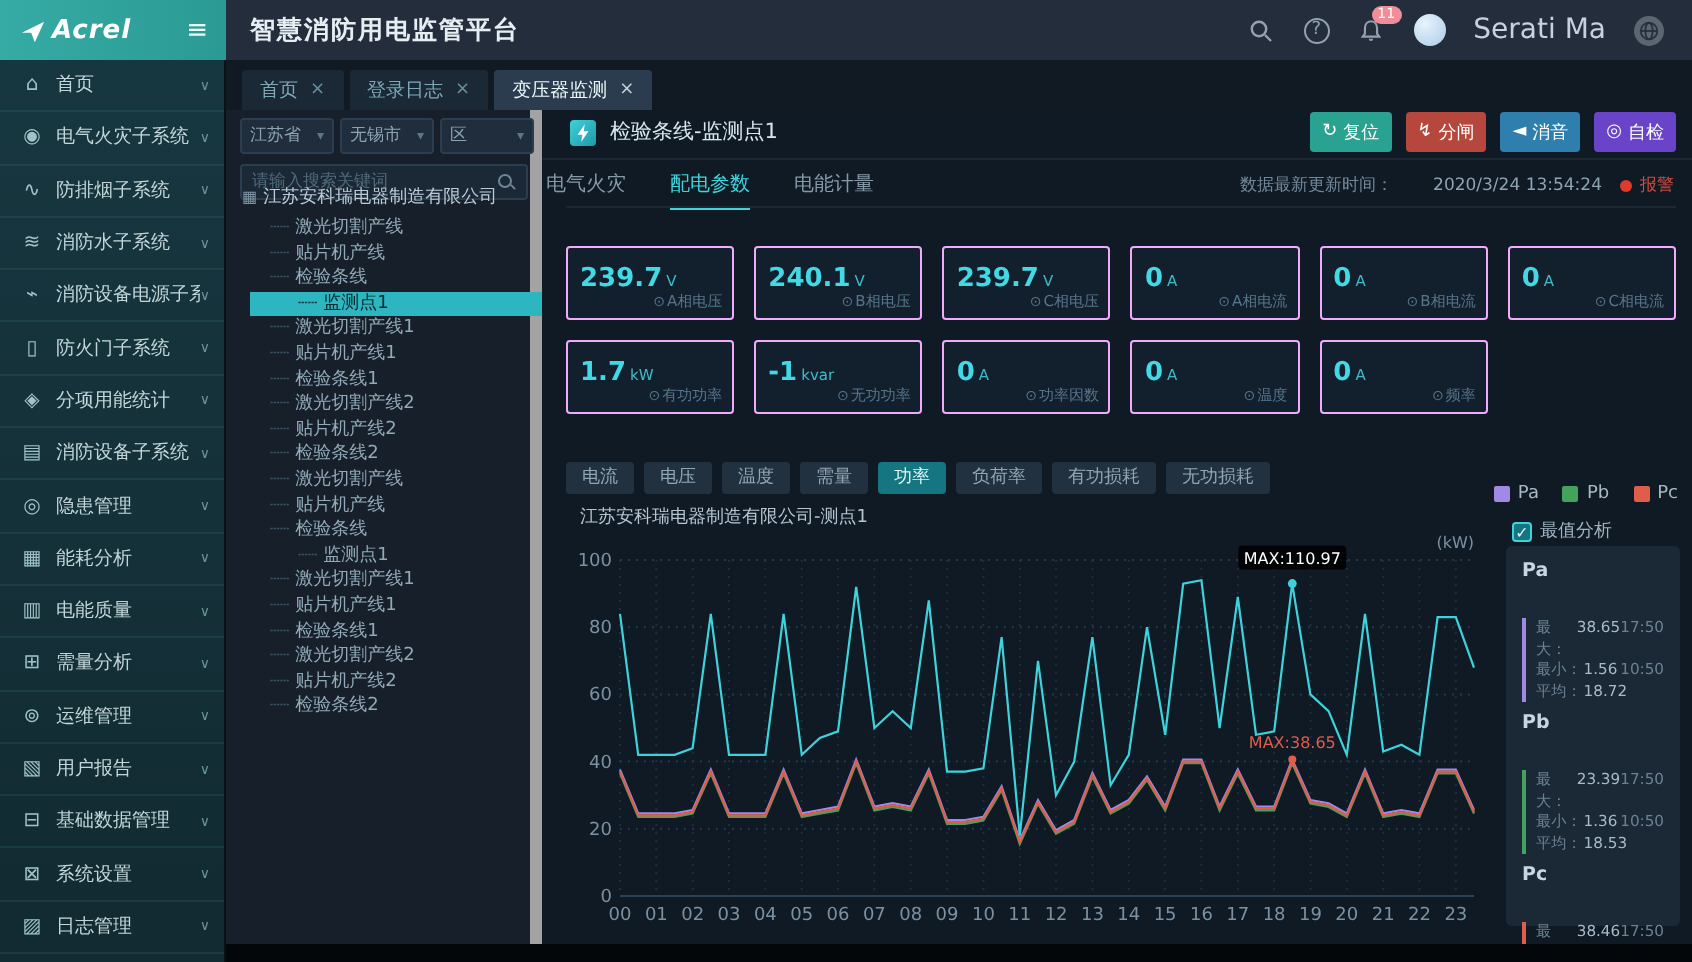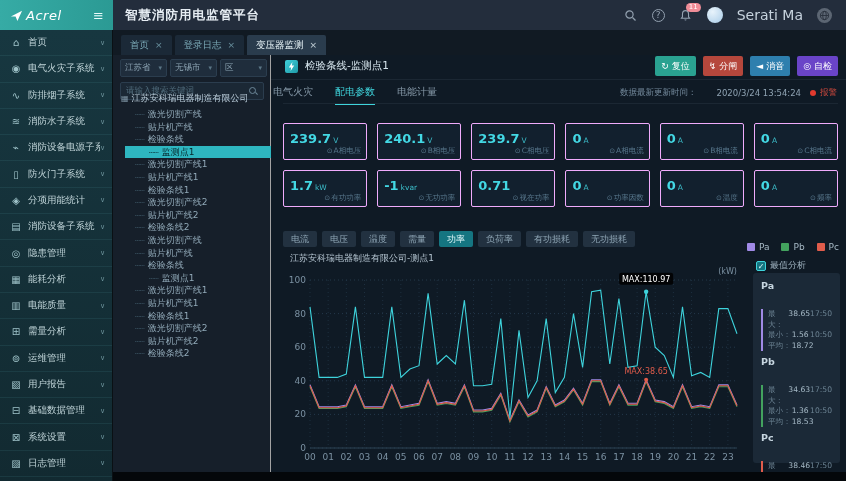--- a/index.html
+++ b/index.html
@@ -3,21 +3,21 @@
 <meta charset="utf-8">
 <style>
   * { margin:0; padding:0; box-sizing:border-box; }
   html,body { background:#05080c; }
   body { font-family:"DejaVu Sans","Liberation Sans",sans-serif; }
   #app { position:relative; width:846px; height:481px; background:#0c131b; overflow:hidden; }
 
   
   .top { position:absolute; left:0; top:0; width:846px; height:30px; background:#232d3c; display:flex; align-items:center; }
   .logo-block { width:113px; height:30px; background:linear-gradient(90deg,#36aba5,#2b9a94); display:flex; align-items:center; justify-content:space-between; padding:0 9px 0 10px; flex:0 0 auto; }
-  .logo { color:#fff; font-size:13px; font-weight:normal; font-style:italic; letter-spacing:0.5px; display:flex; align-items:center; gap:3px; }
+  .logo { color:#fff; font-size:13px; font-weight:bold; font-style:italic; letter-spacing:0.5px; display:flex; align-items:center; gap:3px; }
   .logo svg { display:block; }
   .menu-toggle { color:#eafcfb; font-size:13px; cursor:pointer; }
   .app-title { margin-left:12px; color:#e6edf3; font-size:12.5px; font-weight:bold; letter-spacing:1px; }
   .top-right { margin-left:auto; display:flex; align-items:center; gap:14px; padding-right:14px; }
   .hicon { position:relative; width:14px; height:14px; display:flex; align-items:center; justify-content:center; }
   .help-circle { width:13px; height:13px; border:1px solid #93a1b0; border-radius:50%; color:#93a1b0; font-size:9px; line-height:11px; text-align:center; }
   .badge { position:absolute; top:-5px; left:7px; background:#ef8d98; color:#fff; font-size:7px; line-height:9px; padding:0 3px; border-radius:5px; }
   .avatar { width:16px; height:16px; border-radius:50%; background:radial-gradient(circle at 35% 30%,#e8f3fb,#a9cce8); }
   .username { color:#c6d2dd; font-size:14px; }
   .globe-circle { width:15px; height:15px; border-radius:50%; background:#5c6673; display:flex; align-items:center; justify-content:center; }
@@ -29,21 +29,21 @@
   .wtab .x { font-size:9px; opacity:0.8; }
 
   
   .sidebar { position:absolute; left:0; top:30px; width:113px; height:451px; background:linear-gradient(180deg,#173740,#122a31); border-right:1px solid #0a1014; }
   .side-item { height:26.3px; display:flex; align-items:center; border-bottom:1px solid rgba(84,160,170,0.13); cursor:pointer; }
   .side-item .si { width:14px; margin-left:9px; color:#9fc3c9; font-size:10px; text-align:center; flex:0 0 auto; }
   .side-item .sl { margin-left:5px; color:#c2d6da; font-size:9.5px; white-space:nowrap; overflow:hidden; flex:1; }
   .side-item .sc { margin-right:7px; color:#6b9199; font-size:7px; }
 
   
-  .tree-panel { position:absolute; left:113px; top:55px; width:158px; height:417px; background:#161f2a; border-right:1px solid #a3a3a3; }
+  .tree-panel { position:absolute; left:113px; top:55px; width:158px; height:417px; background:#161f2a; border-right:6px solid #a3a3a3; }
   .selects { position:absolute; left:7px; top:4px; display:flex; gap:3px; }
   .sel { width:47px; height:18px; background:#1f2d3c; border:1px solid #2b3d4e; border-radius:2px; display:flex; align-items:center; justify-content:space-between; padding:0 4px; color:#8ca3b2; font-size:8.5px; cursor:pointer; }
   .sel .dd { font-size:7px; color:#5d7787; }
   .searchbox { position:absolute; left:7px; top:27px; width:144px; height:18px; background:#1b2835; border:1px solid #2b3d4e; border-radius:2px; display:flex; align-items:center; justify-content:space-between; padding:0 5px; }
   .searchbox .ph { color:#4f6a7a; font-size:8.5px; }
   .mag { position:relative; width:9px; height:9px; }
   .mag::before { content:""; position:absolute; left:0; top:0; width:5px; height:5px; border:1px solid #6c8798; border-radius:50%; }
   .mag::after { content:""; position:absolute; left:6px; top:6px; width:3px; height:1px; background:#6c8798; transform:rotate(45deg); }
   .tree { position:absolute; left:0; top:33px; width:158px; }
   .tree-root { display:flex; align-items:center; gap:3px; padding:4px 0 3px 8px; color:#b9cbd8; font-size:9px; white-space:nowrap; }
@@ -365,24 +365,20 @@
           <div><span class="cv">0</span><span class="cu">A</span></div>
           <div class="cl"><span class="ci">⊙</span><span>C相电流</span></div>
         </div>
         <div class="card">
           <div><span class="cv">1.7</span><span class="cu">kW</span></div>
           <div class="cl"><span class="ci">⊙</span><span>有功功率</span></div>
         </div>
         <div class="card">
           <div><span class="cv">-1</span><span class="cu">kvar</span></div>
           <div class="cl"><span class="ci">⊙</span><span>无功功率</span></div>
-        </div>
-        <div class="card">
-          <div><span class="cv">0.71</span></div>
-          <div class="cl"><span class="ci">⊙</span><span>视在功率</span></div>
         </div>
         <div class="card">
           <div><span class="cv">0</span><span class="cu">A</span></div>
           <div class="cl"><span class="ci">⊙</span><span>功率因数</span></div>
         </div>
         <div class="card">
           <div><span class="cv">0</span><span class="cu">A</span></div>
           <div class="cl"><span class="ci">⊙</span><span>温度</span></div>
         </div>
         <div class="card">
@@ -514,21 +510,21 @@
               <span class="v">18.72</span>
               <span class="t"></span>
             </div>
           </div>
         </div>
         <div class="sgroup">
           <div class="gt">Pb</div>
           <div class="grows" style="border-left-color: rgb(67, 162, 94);">
             <div class="srow">
               <span class="k">最大：</span>
-              <span class="v">34.63</span>
+              <span class="v">23.39</span>
               <span class="t">17:50</span>
             </div>
             <div class="srow">
               <span class="k">最小：</span>
               <span class="v">1.36</span>
               <span class="t">10:50</span>
             </div>
             <div class="srow">
               <span class="k">平均：</span>
               <span class="v">18.53</span>

